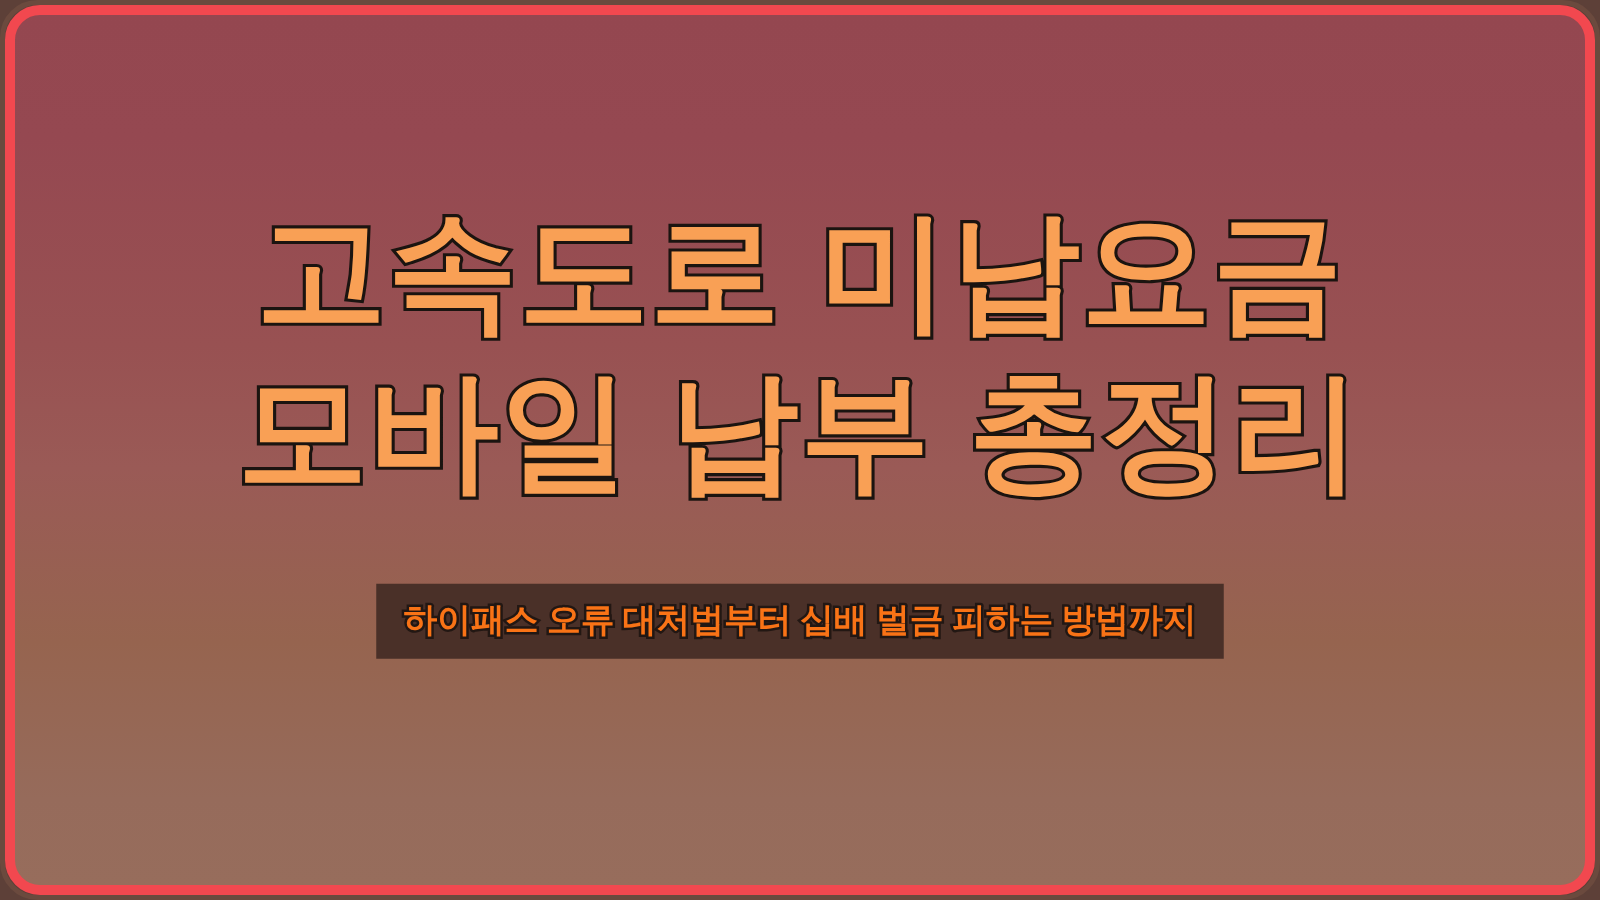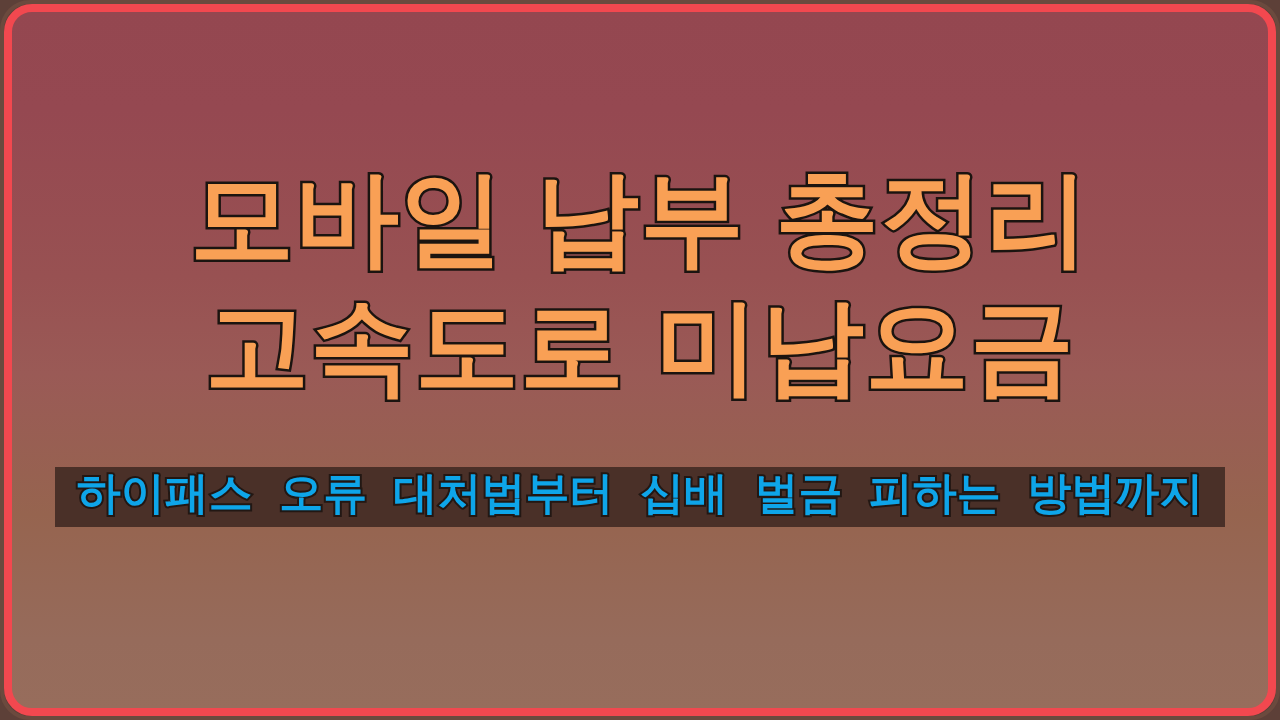--- a/index.html
+++ b/index.html
@@ -105,42 +105,42 @@
     width: 100%;
   }
 
   .subtitle-bar {
     background: #4a3028;
     padding: 9px 22px 11px 22px;
     display: inline-block;
   }
 
   .subtitle-text {
-    font-family: Liberation Mono, monospace;
+    font-family: Liberation Serif, serif;
     font-weight: bold;
-    font-size: 44px;
+    font-size: 27px;
     line-height: 40px;
-    color: #0ea5e9;
+    color: #f97316;
     -webkit-text-stroke: 4px #221713;
     paint-order: stroke fill;
     white-space: nowrap;
     letter-spacing: 0px;
   }
 </style>
 </head>
 <body>
 
 <div class="canvas">
 
   <div class="stage">
     <div class="content">
 
       <div class="title-block">
+        <span class="title-line">고속도로 미납요금</span>
         <span class="title-line">모바일 납부 총정리</span>
-        <span class="title-line">고속도로 미납요금</span>
       </div>
 
       <div class="subtitle-wrap">
         <div class="subtitle-bar">
           <span class="subtitle-text">하이패스 오류 대처법부터 십배 벌금 피하는 방법까지</span>
         </div>
       </div>
 
     </div>
   </div>

